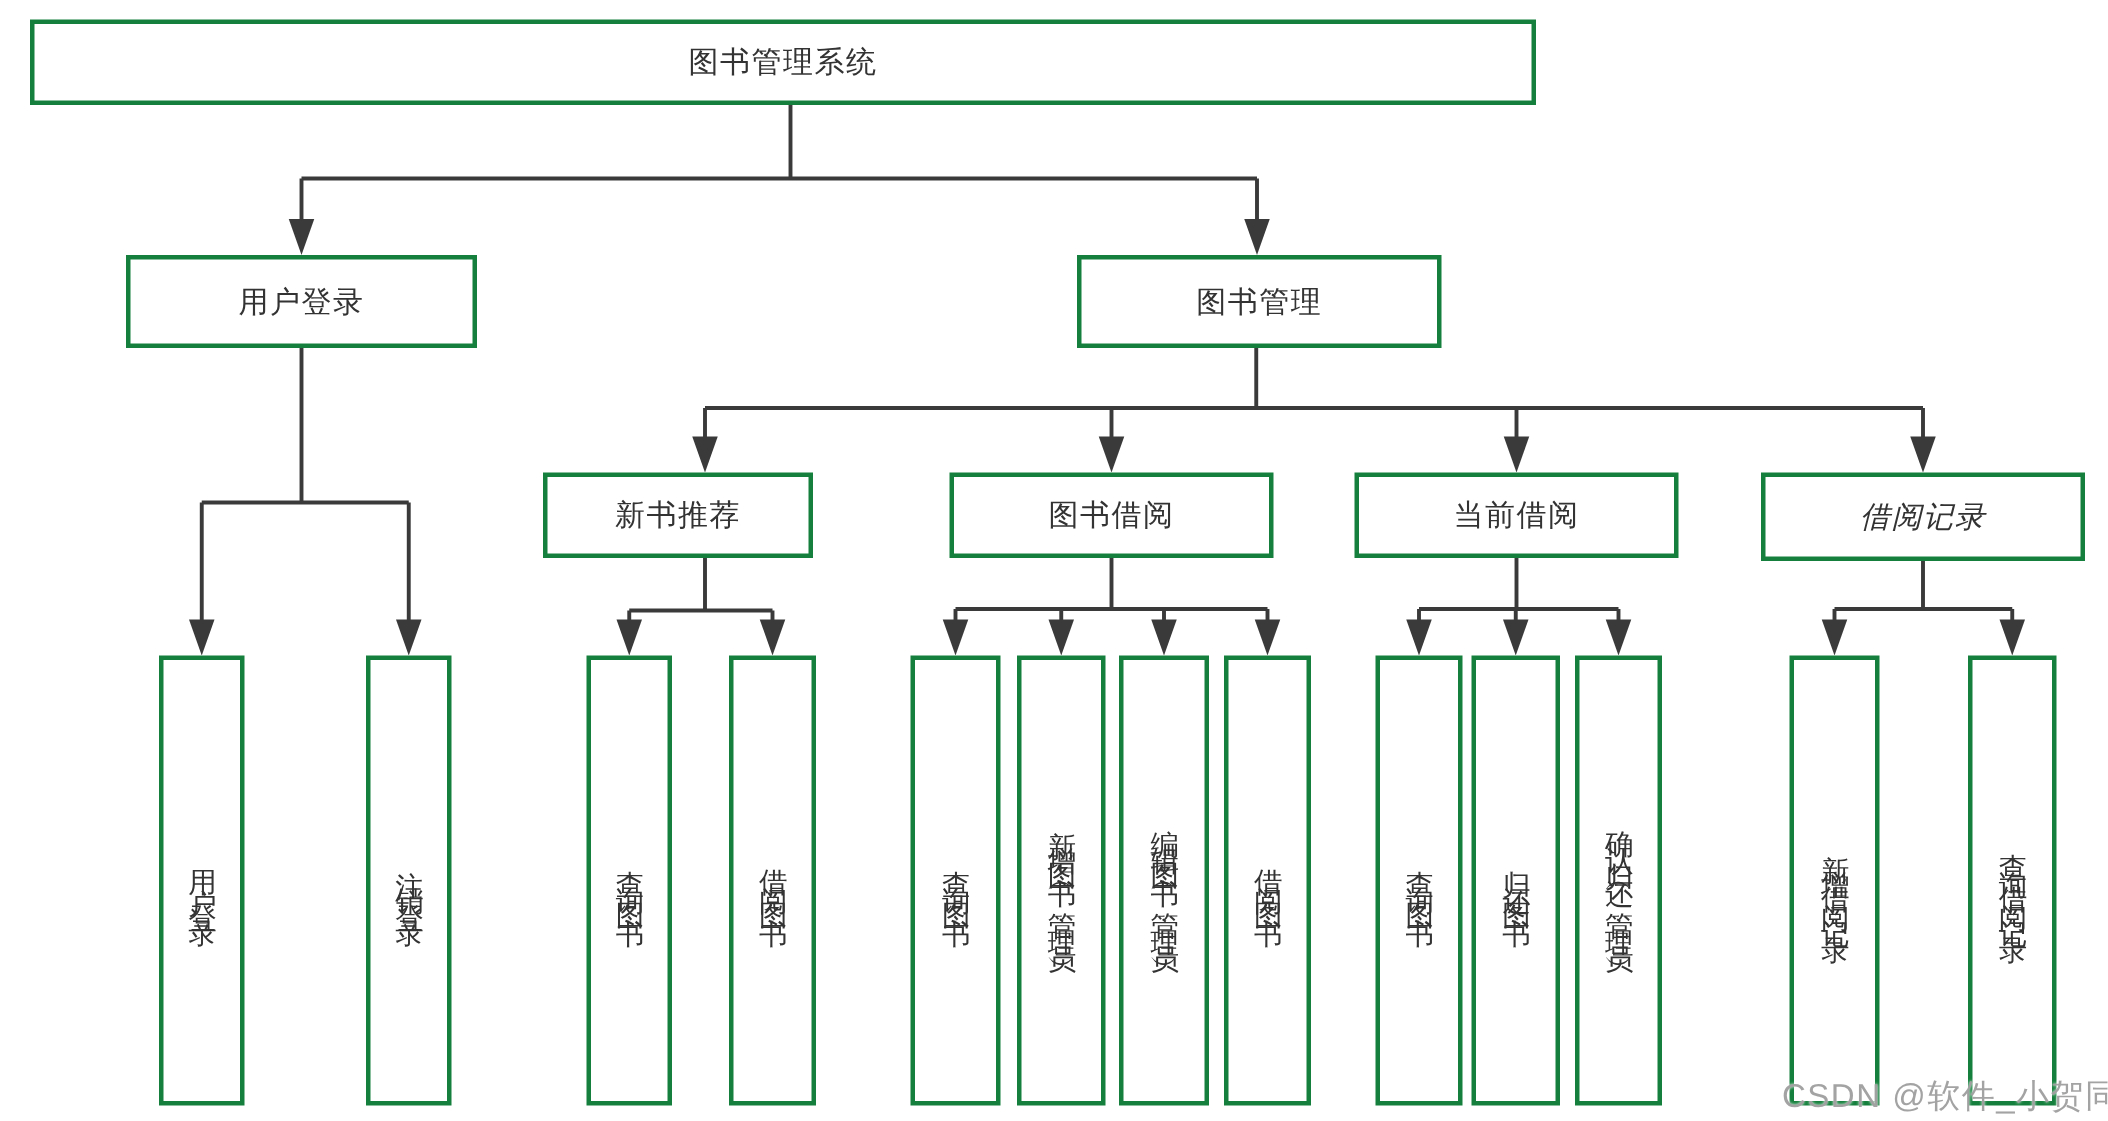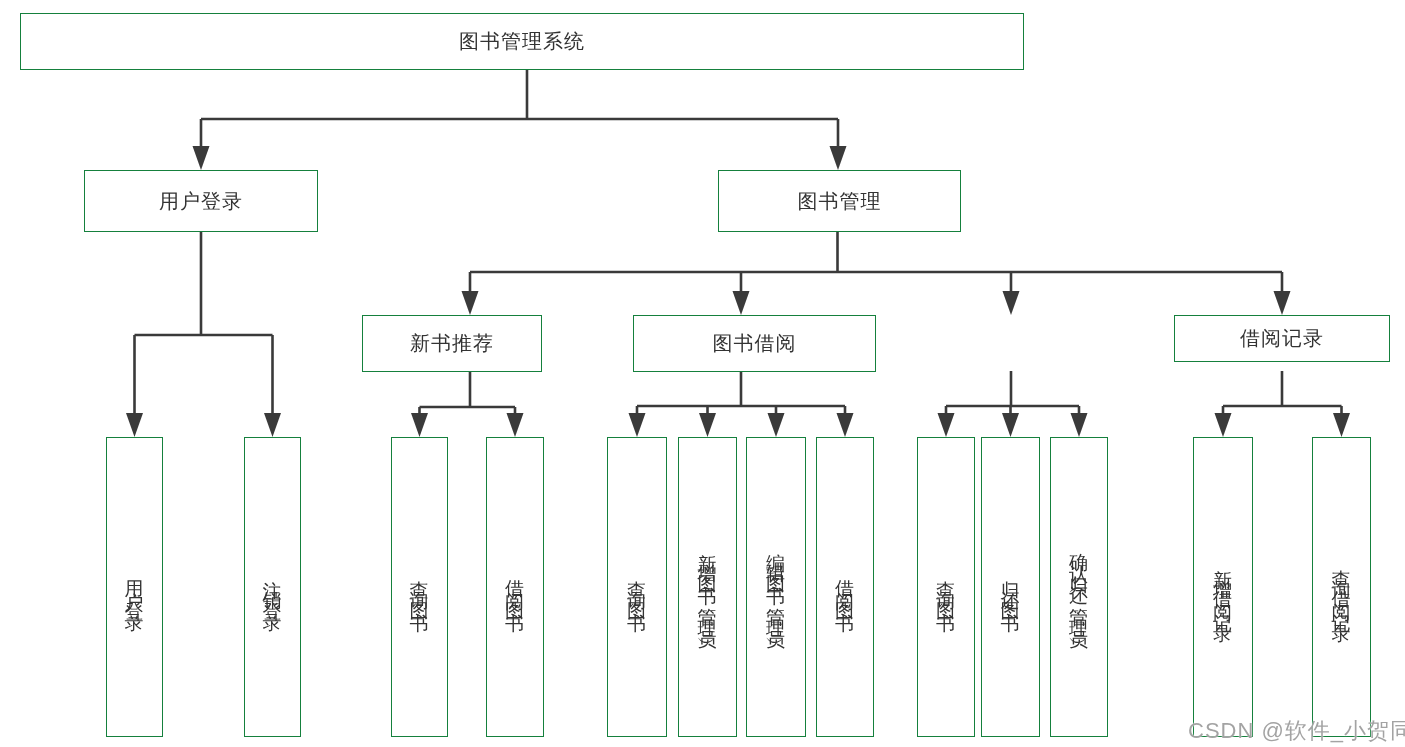--- a/index.html
+++ b/index.html
@@ -5,21 +5,21 @@
   html,body{margin:0;padding:0;}
   body{
     width:1405px;height:747px;position:relative;overflow:hidden;
     background:#ffffff;
     font-family:"Liberation Sans","DejaVu Sans",sans-serif;
   }
   .stage{position:absolute;left:0;top:0;width:1405px;height:747px;}
   svg.connectors{position:absolute;left:0;top:0;pointer-events:none;}
   .node{
     position:absolute;box-sizing:border-box;
-    background:#ffffff;border:1px solid #15803d;
+    background:#ffffff;border:3px solid #15803d;
     display:flex;align-items:center;justify-content:center;
     color:#333333;font-size:20px;letter-spacing:1px;
     white-space:nowrap;
   }
   .leaf{
     writing-mode:vertical-rl;text-orientation:mixed;
     top:437px;height:300px;
     font-size:19px;letter-spacing:11px;
     line-height:1;
   }
@@ -74,22 +74,23 @@
       <polygon points="1333,413 1350,413 1341.5,437"></polygon>
     </g>
   </svg>
 
   <div class="node" style="left:20px;top:13px;width:1004px;height:57px;">图书管理系统</div>
 
   <div class="node" style="left:84px;top:170px;width:234px;height:62px;">用户登录</div>
   <div class="node" style="left:718px;top:170px;width:243px;height:62px;">图书管理</div>
 
   <div class="node" style="left:362px;top:315px;width:180px;height:57px;">新书推荐</div>
-  <div class="node" style="left:633px;top:315px;width:243px;height:57px;font-family:Liberation Serif, serif;">图书借阅</div>
-  <div class="node" style="left:1174px;top:315px;width:216px;height:47px;">借阅记录</div>
+  <div class="node" style="left:633px;top:315px;width:216px;height:57px;font-family:Liberation Serif, serif;">图书借阅</div>
+  <div class="node" style="left:903px;top:315px;width:216px;height:57px;">当前借阅</div>
+  <div class="node" style="left:1174px;top:315px;width:216px;height:59px;font-style:italic;">借阅记录</div>
 
   <div class="node leaf" style="left:106px;width:57px;">用户登录</div>
   <div class="node leaf" style="left:244px;width:57px;">注销登录</div>
 
   <div class="node leaf" style="left:391px;width:57px;">查询图书</div>
   <div class="node leaf" style="left:486px;width:58px;">借阅图书</div>
 
   <div class="node leaf" style="left:607px;width:60px;">查询图书</div>
   <div class="node leaf" style="left:678px;width:59px;">新增图书（管理员）</div>
   <div class="node leaf" style="left:746px;width:60px;">编辑图书（管理员）</div>

